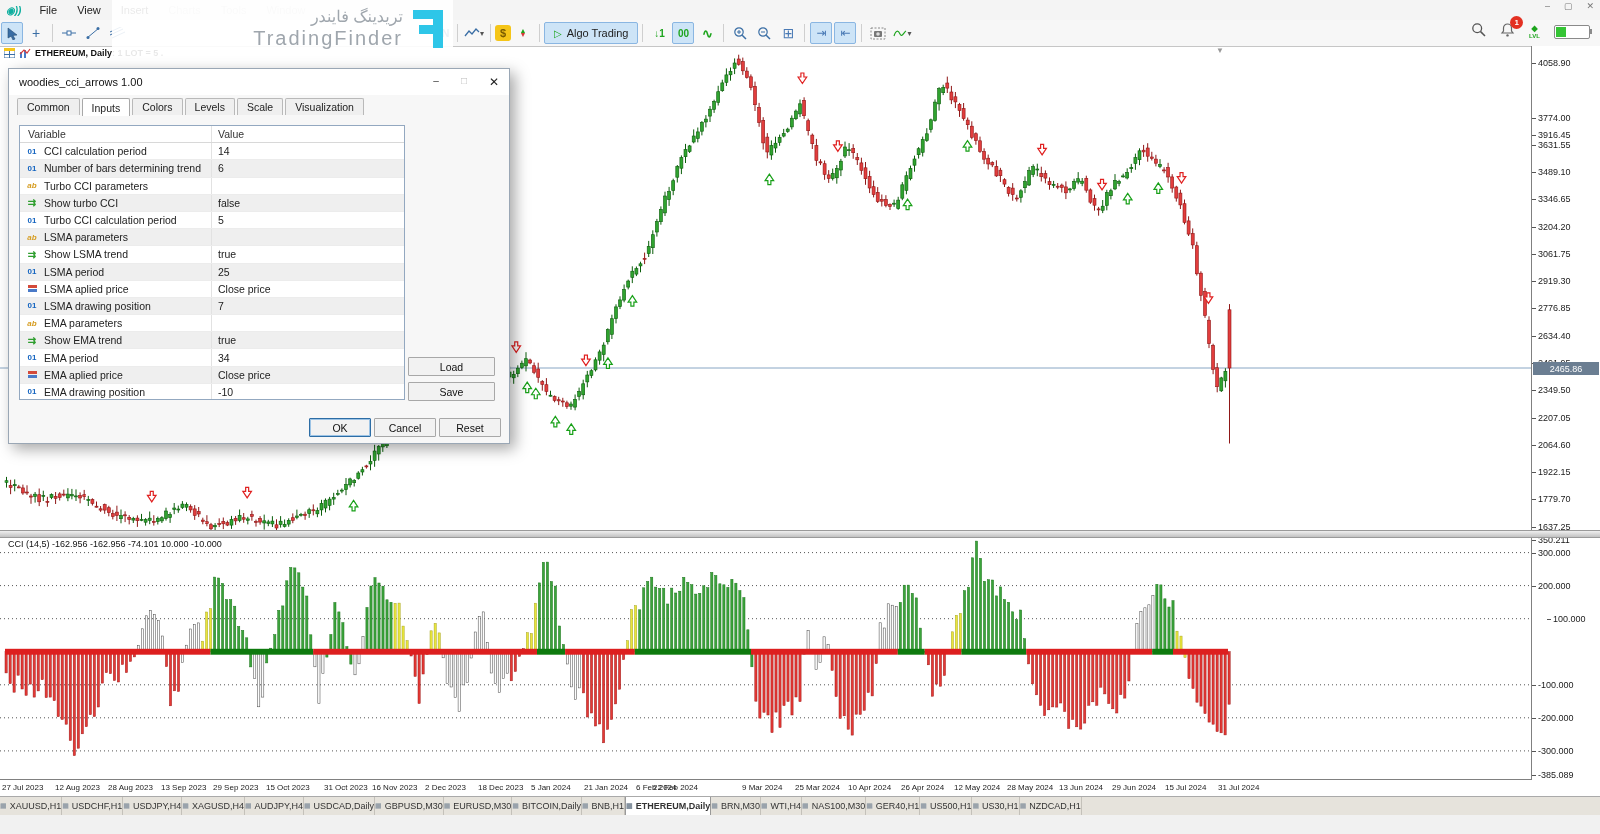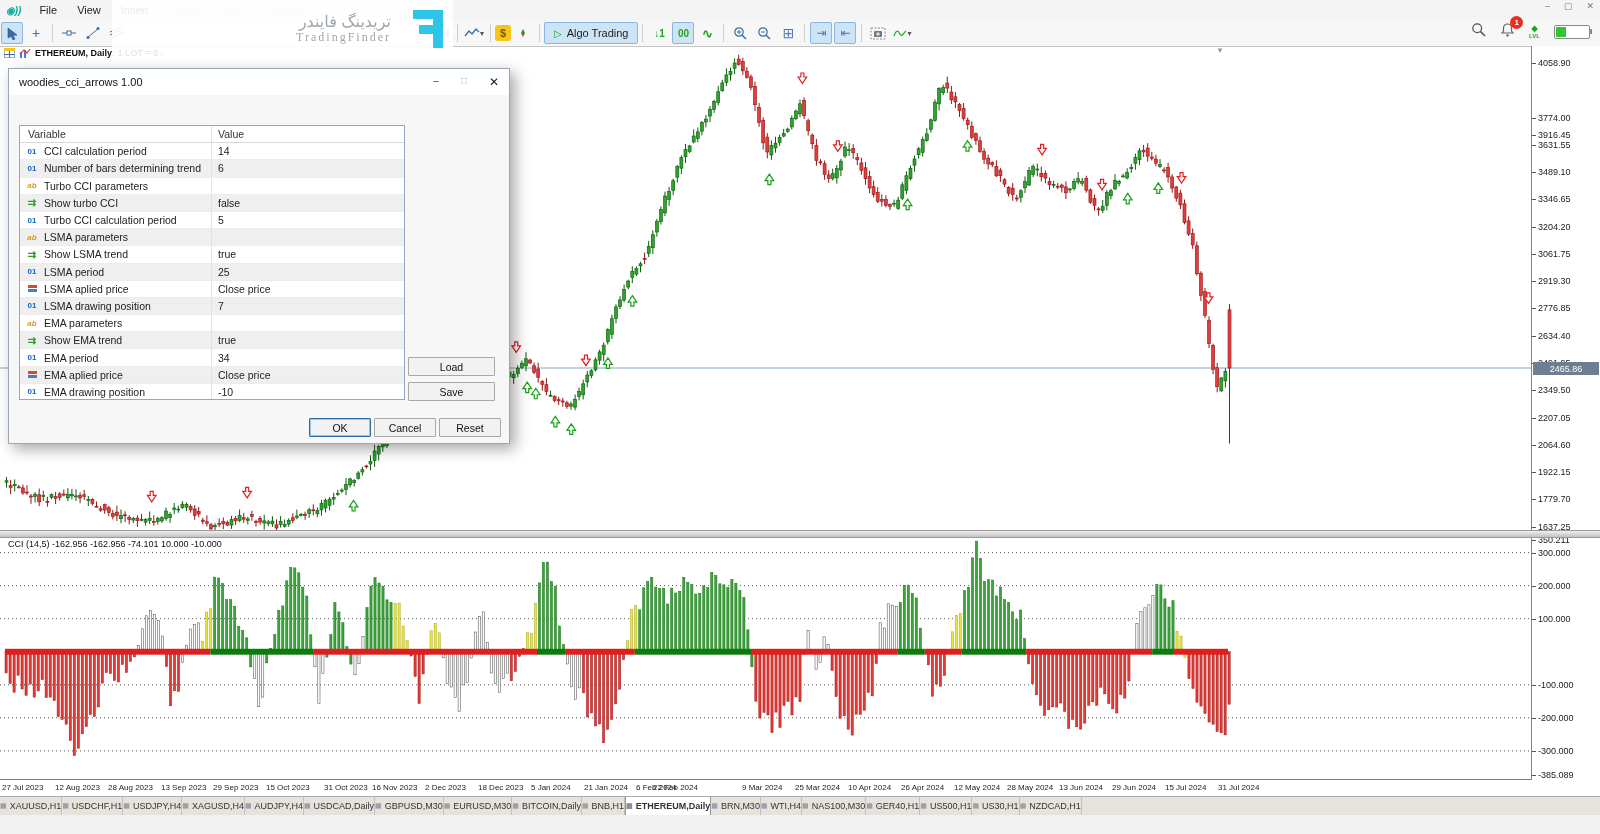--- a/index.html
+++ b/index.html
@@ -54,24 +54,24 @@
   .dlabel{position:absolute;top:3px;white-space:nowrap;}
   
   .tabbar{position:absolute;left:0;top:796px;width:1600px;height:18px;background:#e6e3dc;
           border-top:1px solid #aaa;display:flex;align-items:stretch;font-size:9px;z-index:6;}
   .stab{display:flex;align-items:center;gap:3px;padding:0 0;border-right:1px solid #c4c1ba;color:#333;}
   .stab .mini{font-size:7px;color:#7d8b99;}
   .stab.active{background:#fff;border-left:1px solid #999;border-right:1px solid #999;font-weight:bold;}
   .statusbar{position:absolute;left:0;top:814px;width:1600px;height:20px;background:#f1f1f1;border-top:1px solid #d0d0d0;}
   
   .watermark{position:absolute;left:112px;top:0;width:335px;height:58px;background:rgba(255,255,255,.9);
-             display:flex;align-items:center;justify-content:flex-end;gap:12px;z-index:40;padding-right:6px;}
+             display:flex;align-items:center;justify-content:flex-end;gap:0;z-index:40;padding-right:6px;}
   .wm-text{display:flex;flex-direction:column;align-items:flex-end;color:#9fa6ad;line-height:1.15;}
   .wm-fa{font-size:16px;}
-  .wm-en{font-size:12px;letter-spacing:2px;font-family:Liberation Serif, serif;}
+  .wm-en{font-size:20px;letter-spacing:2px;}
   
   .dialog{position:absolute;left:8px;top:68px;width:500px;height:374px;background:#f7f7f7;
           border:1px solid #9aa7b5;box-shadow:5px 5px 14px rgba(0,0,0,.35);z-index:60;font-size:11px;}
   .dlg-title{height:26px;background:#fff;display:flex;align-items:center;padding:0 10px;font-size:11px;color:#111;}
   .dlg-controls{margin-left:auto;display:flex;gap:22px;color:#444;font-size:10px;}
   .dlg-tabs{display:flex;align-items:flex-end;height:20px;padding-left:8px;gap:2px;}
   .dtab{padding:2px 9px;border:1px solid #b9b9b9;border-bottom:none;background:#efefef;
         border-radius:2px 2px 0 0;font-size:10.5px;color:#222;}
   .dtab.active{background:#fff;position:relative;top:1px;padding-top:3px;border-color:#a8a8a8;}
   .dlg-table{position:absolute;left:10px;top:56px;width:384px;height:273px;background:#fff;
@@ -1215,21 +1215,21 @@
       <div class="ptick" style="top: 344px;">2349.50</div>
       <div class="ptick" style="top: 372px;">2207.05</div>
       <div class="ptick" style="top: 399px;">2064.60</div>
       <div class="ptick" style="top: 426px;">1922.15</div>
       <div class="ptick" style="top: 453px;">1779.70</div>
       <div class="ptick" style="top: 481px;">1637.25</div>
       <div class="price-badge" style="top: 316px;">2465.86</div>
       <div class="ptick" style="top: 494px;">350.211</div>
       <div class="ptick" style="top: 507px;">300.000</div>
       <div class="ptick" style="top: 540px;">200.000</div>
-      <div class="ptick" style="top: 573px;">100.000</div>
+      <div class="ptick" style="top: 573px; margin-left: 15px;">100.000</div>
       <div class="ptick" style="top: 639px;">-100.000</div>
       <div class="ptick" style="top: 672px;">-200.000</div>
       <div class="ptick" style="top: 705px;">-300.000</div>
       <div class="ptick" style="top: 729px;">-385.089</div>
     </div>
   <div class="date-axis" id="date-axis">
       <div class="dlabel" style="left: 2px;">27 Jul 2023</div>
       <div class="dlabel" style="left: 55px;">12 Aug 2023</div>
       <div class="dlabel" style="left: 108px;">28 Aug 2023</div>
       <div class="dlabel" style="left: 161px;">13 Sep 2023</div>
@@ -1269,20 +1269,28 @@
 
   <div class="dialog">
     <div class="dlg-title">
       <span>woodies_cci_arrows 1.00</span>
       <span class="dlg-controls">
         <span>–</span>
         <span style="color:#bbb;">□</span>
         <span style="color:#222;font-size:12px;">✕</span>
       </span>
     </div>
+    <div class="dlg-tabs" id="dlg-tabs">
+        <span class="dtab">Common</span>
+        <span class="dtab active">Inputs</span>
+        <span class="dtab">Colors</span>
+        <span class="dtab">Levels</span>
+        <span class="dtab">Scale</span>
+        <span class="dtab">Visualization</span>
+      </div>
     <div class="dlg-table">
       <div class="trow head">
         <span class="tc1" style="padding-left:8px;">Variable</span>
         <span class="tc2">Value</span>
       </div>
       <div id="dlg-rows">
           <div class="trow">
             <span class="tc1">
               <span class="ric int">01</span>
               <span>CCI calculation period</span>

